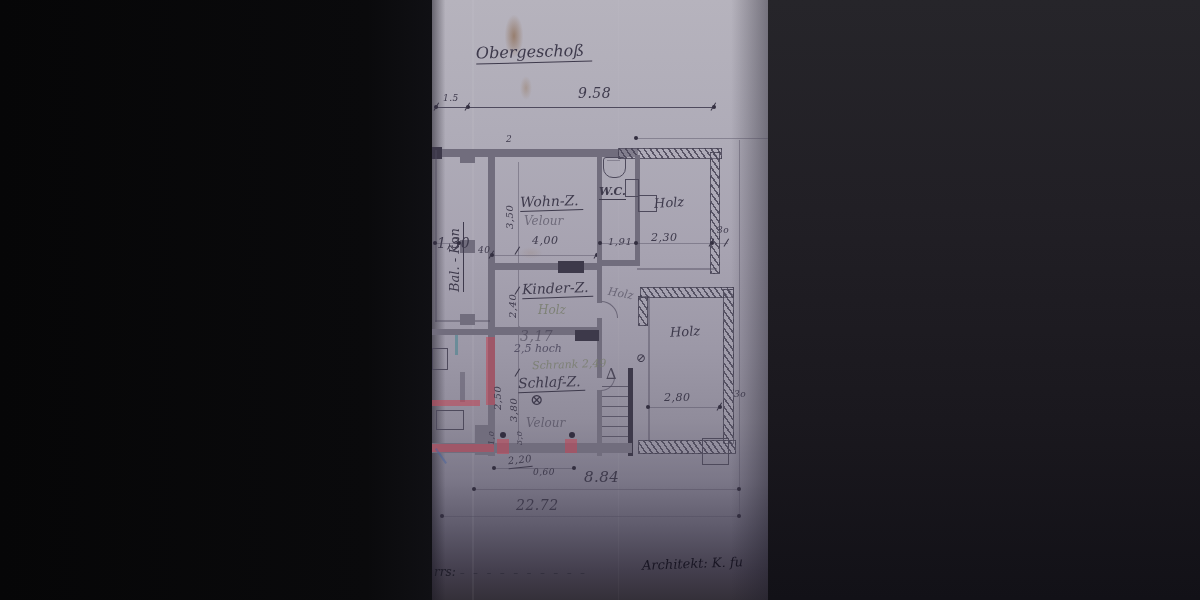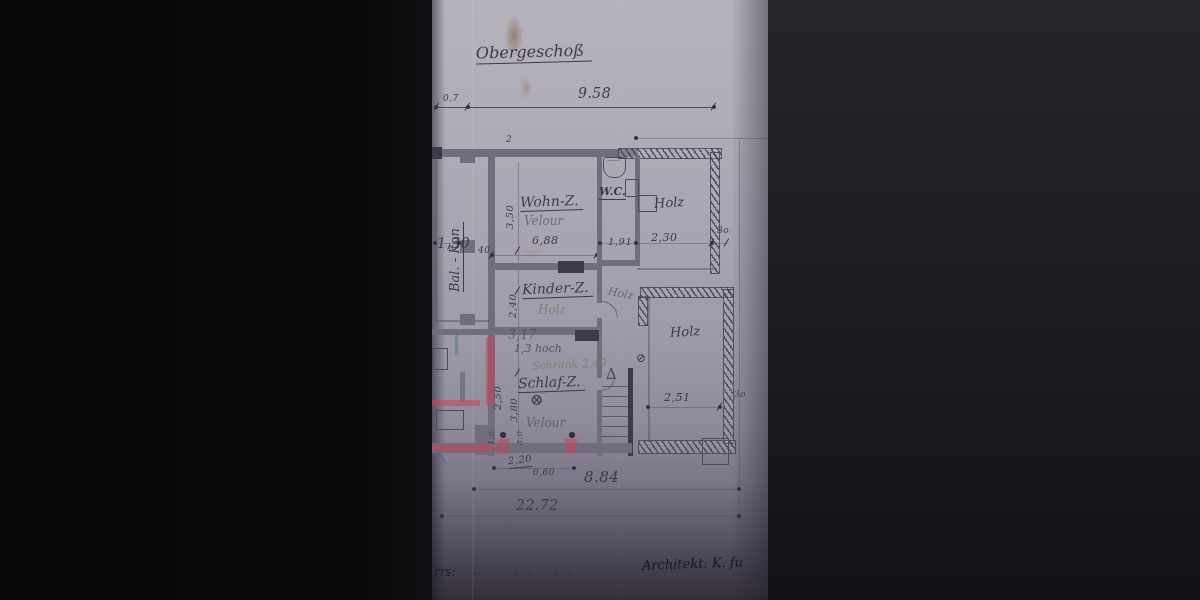--- a/index.html
+++ b/index.html
@@ -58,21 +58,21 @@
 
     <span class="t u" style="left:44px;top:44px;font-size:16px;padding-right:8px;transform:rotate(-1.5deg)">Obergeschoß</span>
 
     <div class="line" style="left:4px;top:107px;width:279px;height:1px"></div>
     <div class="dot" style="left:2px;top:105px"></div>
       <div class="slash" style="left:0px;top:106px"></div>
     <div class="dot" style="left:34px;top:105px"></div>
       <div class="slash" style="left:31px;top:106px"></div>
     <div class="dot" style="left:280px;top:105px"></div>
       <div class="slash" style="left:277px;top:106px"></div>
-    <span class="t num" style="left:11px;top:94px;font-size:9px">0.7</span>
+    <span class="t num" style="left:11px;top:94px;font-size:9px">1.5</span>
     <span class="t num" style="left:146px;top:86px;font-size:14px">9.58</span>
     <div class="lineF" style="left:204px;top:138px;width:132px;height:1px"></div>
     <div class="dot" style="left:202px;top:136px"></div>
     <span class="t" style="left:74px;top:135px;font-size:9px">2</span>
 
     <div class="wall" style="left:0;top:149px;width:206px;height:8px"></div>
     <div class="walld" style="left:0;top:147px;width:10px;height:12px"></div>
     <div class="hatch" style="left:186px;top:148px;width:102px;height:9px"></div>
     <div class="hatch" style="left:278px;top:152px;width:8px;height:120px"></div>
     <div class="wall" style="left:56px;top:149px;width:7px;height:307px"></div>
@@ -86,21 +86,21 @@
     <span class="t u rot" style="left:16px;top:292px;font-size:13px;padding-right:6px">Bal. - Kon</span>
     <span class="t num" style="left:5px;top:236px;font-size:14px">1,30</span>
     <div class="lineF" style="left:2px;top:243px;width:26px;height:1px"></div>
     <div class="dot" style="left:1px;top:241px"></div>
       <div class="dot" style="left:25px;top:241px"></div>
     <span class="t num" style="left:46px;top:246px;font-size:9px">40</span>
 
     <span class="t rot num" style="left:73px;top:229px;font-size:10px">3,50</span>
     <span class="t u" style="left:88px;top:194px;font-size:14px;transform:rotate(-2deg);padding-right:4px">Wohn-Z.</span>
     <span class="t faint" style="left:92px;top:215px;font-size:12px">Velour</span>
-    <span class="t num" style="left:100px;top:235px;font-size:11px">6,88</span>
+    <span class="t num" style="left:100px;top:235px;font-size:11px">4,00</span>
     <div class="lineF" style="left:60px;top:255px;width:106px;height:1px"></div>
     <div class="dot" style="left:58px;top:253px"></div>
       <div class="dot" style="left:163px;top:253px"></div>
     <div class="slash" style="left:55px;top:254px"></div>
       <div class="slash" style="left:160px;top:254px"></div>
 
     <div class="lineF" style="left:86px;top:162px;width:1px;height:278px"></div>
     <div class="slash" style="left:81px;top:250px"></div>
     <div class="slash" style="left:81px;top:290px"></div>
     <div class="slash" style="left:81px;top:330px"></div>
@@ -149,32 +149,32 @@
     <div class="tread" style="left:170px;top:416px"></div>
     <div class="tread" style="left:170px;top:426px"></div>
     <div class="tread" style="left:170px;top:436px"></div>
     <div class="tread" style="left:170px;top:446px"></div>
     <span class="t" style="left:174px;top:367px;font-size:15px;font-style:normal;color:#4c4859">∆</span>
 
     <div class="hatch" style="left:208px;top:287px;width:92px;height:9px"></div>
     <div class="hatch" style="left:291px;top:289px;width:9px;height:153px"></div>
     <div class="lineF" style="left:216px;top:296px;width:2px;height:146px"></div>
     <span class="t" style="left:238px;top:325px;font-size:13px;transform:rotate(-3deg)">Holz</span>
-    <span class="t num" style="left:232px;top:392px;font-size:11px">2,51</span>
+    <span class="t num" style="left:232px;top:392px;font-size:11px">2,80</span>
     <div class="lineF" style="left:216px;top:407px;width:74px;height:1px"></div>
     <div class="dot" style="left:214px;top:405px"></div>
       <div class="dot" style="left:286px;top:405px"></div>
     <div class="slash" style="left:283px;top:406px"></div>
     <span class="t num" style="left:302px;top:390px;font-size:9px">3o</span>
     <div class="lineF" style="left:307px;top:140px;width:1px;height:378px"></div>
 
     <div class="wall" style="left:56px;top:327px;width:114px;height:8px"></div>
     <div class="walld" style="left:143px;top:330px;width:24px;height:11px"></div>
-    <span class="t faint num" style="left:76px;top:329px;font-size:12px">3,17</span>
-    <span class="t" style="left:82px;top:343px;font-size:11px;color:#555166">1,3 hoch</span>
+    <span class="t faint num" style="left:88px;top:329px;font-size:14px">3,17</span>
+    <span class="t" style="left:82px;top:343px;font-size:11px;color:#555166">2,5 hoch</span>
     <span class="t green" style="left:100px;top:359px;font-size:11px;transform:rotate(-2deg)">Schrank 2,49</span>
 
     <span class="t rot num" style="left:61px;top:410px;font-size:10px">2,50</span>
     <span class="t rot num" style="left:77px;top:422px;font-size:10px">3,80</span>
     <span class="t u" style="left:86px;top:375px;font-size:14px;transform:rotate(-2deg);padding-right:4px">Schlaf-Z.</span>
     <span class="t" style="left:98px;top:392px;font-size:16px">⊗</span>
     <span class="t faint" style="left:94px;top:417px;font-size:12px">Velour</span>
 
     <div class="wall" style="left:0;top:329px;width:56px;height:6px"></div>
     <div class="teal" style="left:23px;top:335px;width:3px;height:20px"></div>

